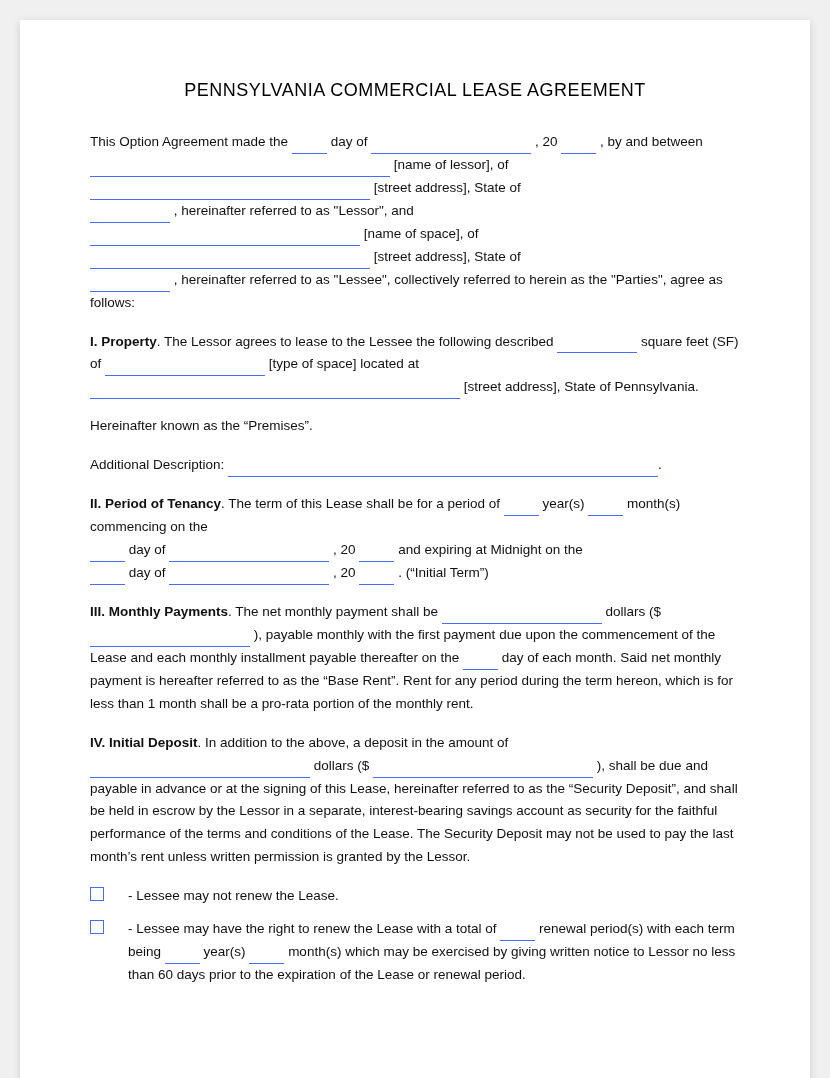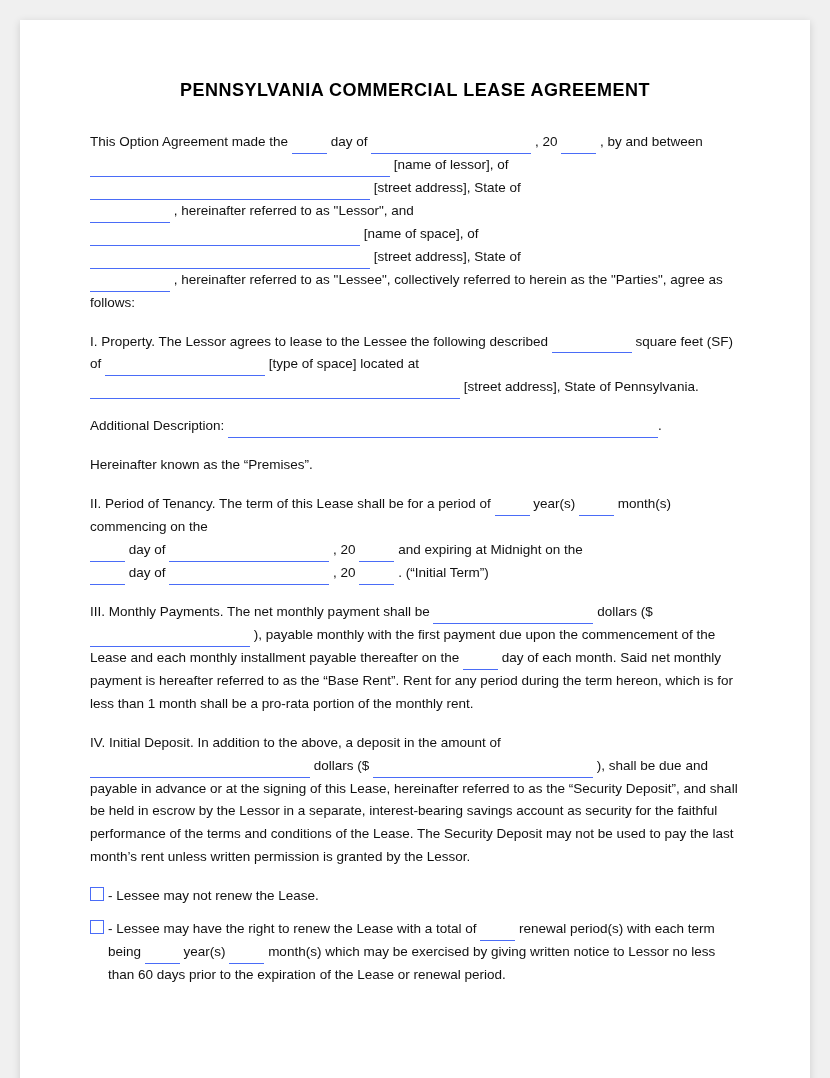--- a/index.html
+++ b/index.html
@@ -14,21 +14,21 @@
       background: #fff;
       width: 830px;
       min-height: 1078px;
       padding: 60px 70px 50px 70px;
       position: relative;
       box-shadow: 0 2px 8px rgba(0,0,0,0.15);
     }
     .title {
       text-align: center;
       font-size: 18px;
-      font-weight: bold;
+      font-weight: normal;
       margin-bottom: 30px;
       letter-spacing: 0.5px;
     }
     .body-text {
       font-size: 13.5px;
       line-height: 1.7;
       color: #111;
     }
     .section {
       margin-bottom: 16px;
@@ -39,26 +39,26 @@
       color: #4a6cf7;
       min-width: 40px;
       height: 16px;
       vertical-align: bottom;
     }
     .field-sm { min-width: 35px; }
     .field-md { min-width: 80px; }
     .field-lg { min-width: 160px; }
     .field-xl { min-width: 220px; }
     .field-full { min-width: 300px; }
-    .bold { font-weight: normal; }
+    .bold { font-weight: bold; }
     .checkbox-row {
       display: flex;
       align-items: flex-start;
       margin-bottom: 10px;
-      gap: 4px;
+      gap: 24px;
     }
     .checkbox {
       width: 14px;
       height: 14px;
       border: 1.5px solid #4a6cf7;
       display: inline-block;
       flex-shrink: 0;
       margin-top: 2px;
       background: #fff;
     }
@@ -105,26 +105,26 @@
       <span class="field field-md"></span>
       <span>square feet (SF) of</span>
       <span class="field field-lg"></span>
       <span>[type of space] located at</span>
       <br>
       <span class="field" style="min-width:370px;"></span>
       <span>[street address], State of Pennsylvania.</span>
     </div>
 
     <div class="section">
-      <span>Additional Description:</span>
-      <span class="field" style="min-width:430px;"></span><span>.</span>
+      <span>Hereinafter known as the “Premises”.</span>
     </div>
 
     <div class="section">
-      <span>Hereinafter known as the “Premises”.</span>
+      <span>Additional Description:</span>
+      <span class="field" style="min-width:430px;"></span><span>.</span>
     </div>
 
 
     <div class="section">
       <span class="bold">II. Period of Tenancy</span><span>. The term of this Lease shall be for a period of</span>
       <span class="field field-sm"></span>
       <span>year(s)</span>
       <span class="field field-sm"></span>
       <span>month(s) commencing on the</span>
       <br>

